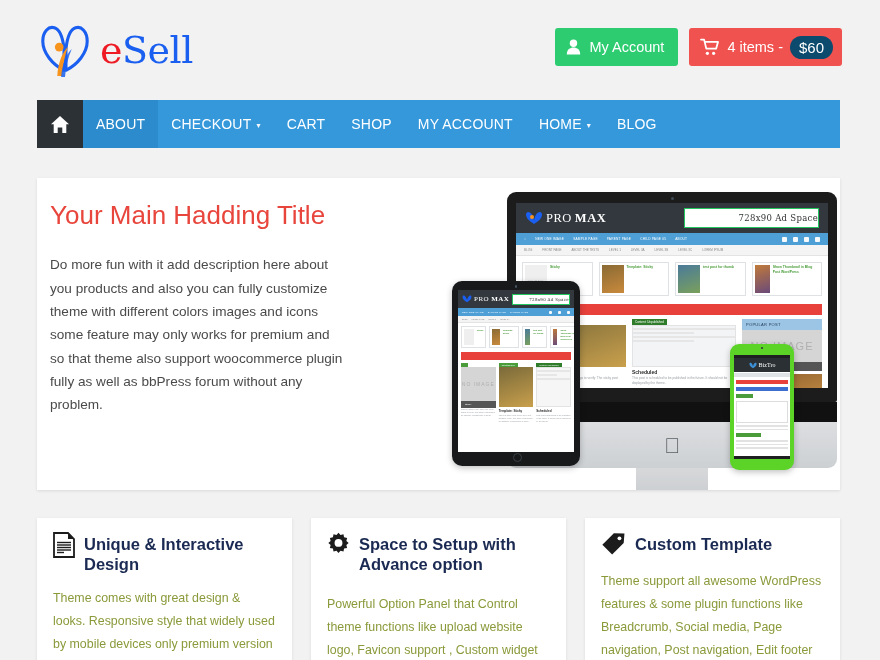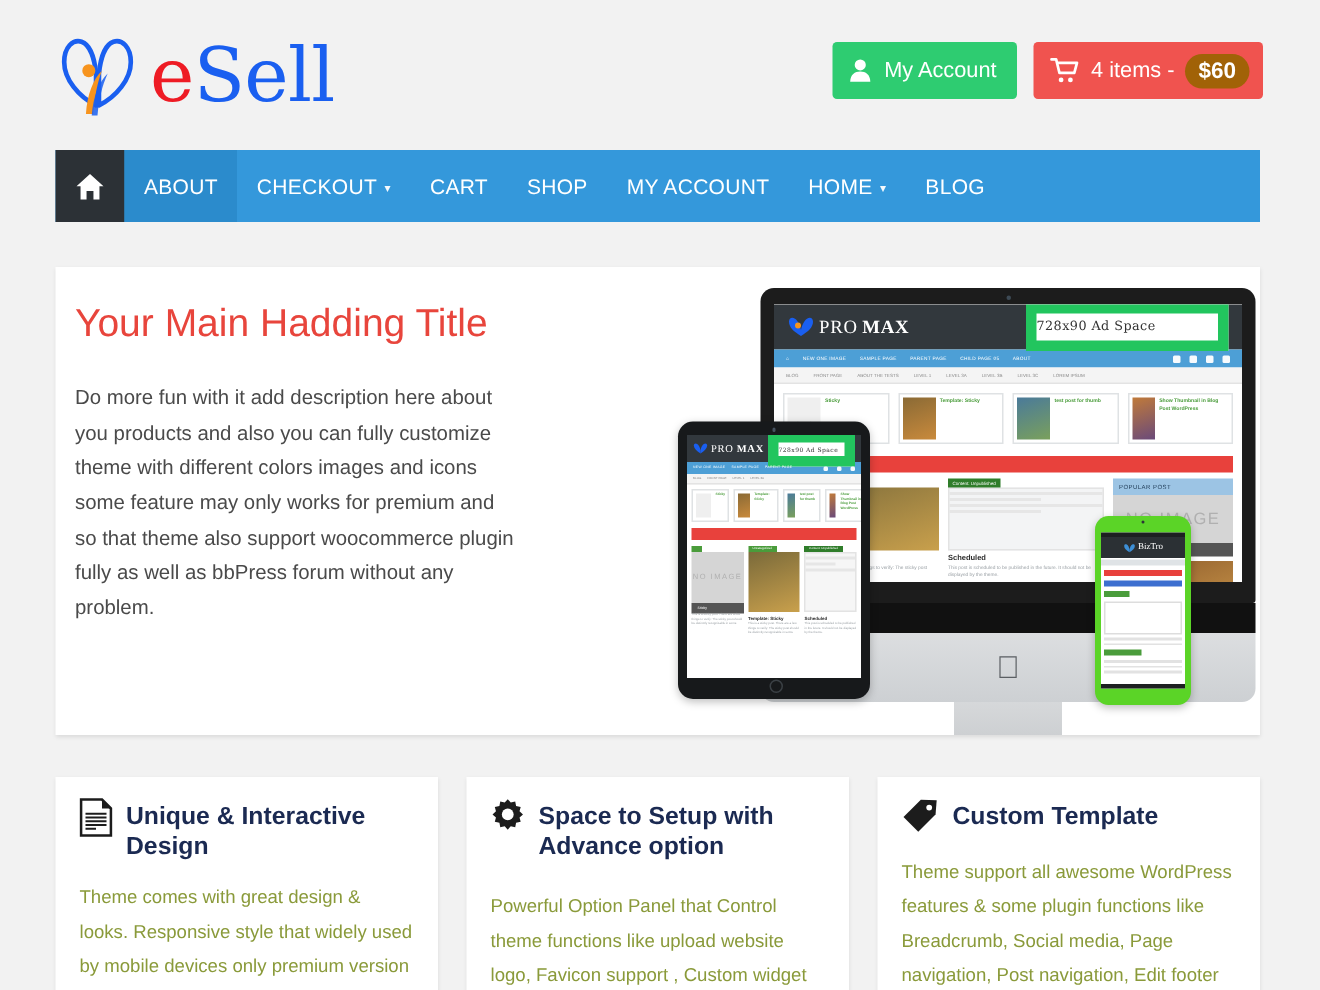--- a/index.html
+++ b/index.html
@@ -15,41 +15,41 @@
   .page { position: relative; width: 880px; height: 660px; background: #f2f2f2; }
 
   
   .header { position: absolute; left: 0; top: 0; width: 880px; height: 100px; }
 
   .logo-wrap {
     position: absolute; left: 38px; top: 22px;
     display: flex; align-items: center; gap: 8px;
   }
   .logo-mark { width: 54px; height: 56px; display: block; }
-  .logo-text { font-size: 50px; font-weight: 400; letter-spacing: -.5px;
+  .logo-text { font-size: 38px; font-weight: 400; letter-spacing: -.5px;
                font-family: "DejaVu Serif", serif; line-height: 1; }
   .logo-e { color: #ee1b24; }
   .logo-sell { color: #1a5ff0; }
 
   .hdr-buttons { position: absolute; right: 38px; top: 28px; display: flex; gap: 11px; align-items: flex-start; }
   .btn-account {
     background: #2ecc71; color: #ffffff; border: 0; border-radius: 3px;
     height: 38px; padding: 0 14px 0 11px;
     display: flex; align-items: center; gap: 8px;
     font-size: 14.5px; cursor: pointer;
   }
   .btn-cart {
     background: #f0534f; color: #ffffff; border: 0; border-radius: 3px;
     height: 38px; padding: 0 9px 0 11px;
     display: flex; align-items: center; gap: 7px;
     font-size: 14.5px; cursor: pointer;
   }
   .cart-total {
-    background: #a16207; color: #ffffff; border-radius: 999px;
-    font-weight: bold; font-size: 15px;
+    background: #0c4a6e; color: #ffffff; border-radius: 999px;
+    font-weight: normal; font-size: 15px;
     padding: 4px 9px; line-height: 1;
     display: inline-block;
   }
   .ico { display: inline-block; line-height: 0; }
 
   
   .nav {
     position: absolute; left: 37px; top: 100px;
     width: 803px; height: 48px;
     background: #3498db;
@@ -117,23 +117,23 @@
   
   .mini { position: absolute; inset: 0; background:#fff; font-size: 3px; }
   .mini-top {
     background: #32383d; height: 30px; display:flex; align-items:center;
     justify-content: space-between; padding: 0 9px;
   }
   .mini-logo { display:flex; align-items:center; gap:3px; color:#fff;
     font-family:"Liberation Serif", serif; font-size: 12.5px; letter-spacing:.5px; }
   .mini-logo b { font-weight: 800; }
   .mini-ad {
-    background:#fff; border:7px solid #22c55e; color:#333;
+    background:#fff; border:1px solid #22c55e; color:#333;
     font-family:"DejaVu Serif", serif; font-size: 8.5px;
-    padding: 4px 0; width: 135px; text-align:left; letter-spacing:.3px;
+    padding: 4px 0; width: 135px; text-align:right; letter-spacing:.3px;
   }
   .mini-nav { background:#4d9fd6; height: 12px; display:flex; align-items:center; gap:9px; padding:0 8px; }
   .mini-nav span { color:#fff; font-size:3.2px; letter-spacing:.2px; }
   .mini-nav .soc { margin-left:auto; display:flex; gap:6px; }
   .mini-nav .soc i { display:block; width:5px; height:5px; background:#fff; border-radius:1px; opacity:.95; font-style:normal;}
   .mini-subnav { background:#f4f4f4; border-bottom:1px solid #e3e3e3; height:11px; display:flex; align-items:center; gap:10px; padding:0 8px; }
   .mini-subnav span { color:#8a8a8a; font-size:3px; }
   .mini-cards { display:flex; gap:6px; padding:6px; }
   .mini-card { flex:1; border:1px solid #dfe2e4; height:34px; display:flex; gap:3px; padding:2px; }
   .mini-thumb { width:22px; height:100%; background:#ddd; }

